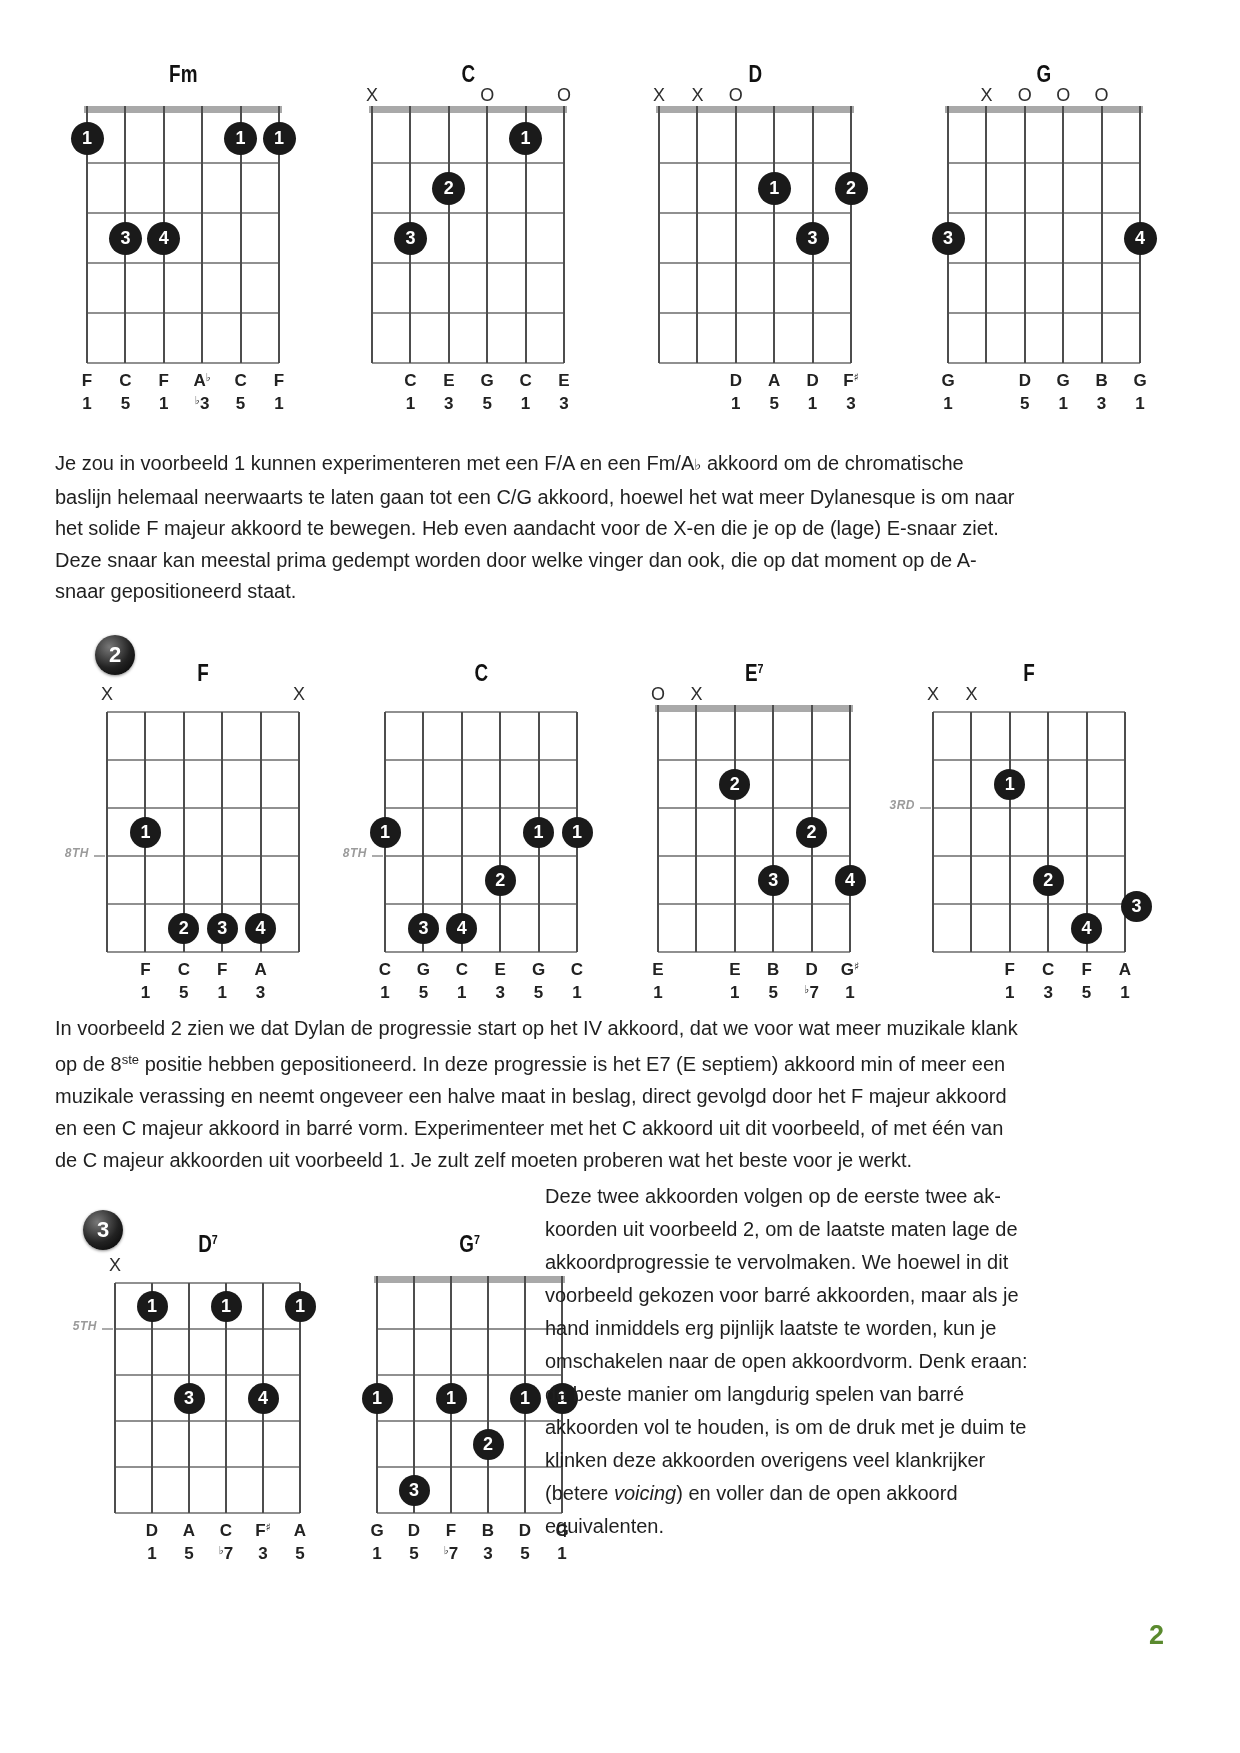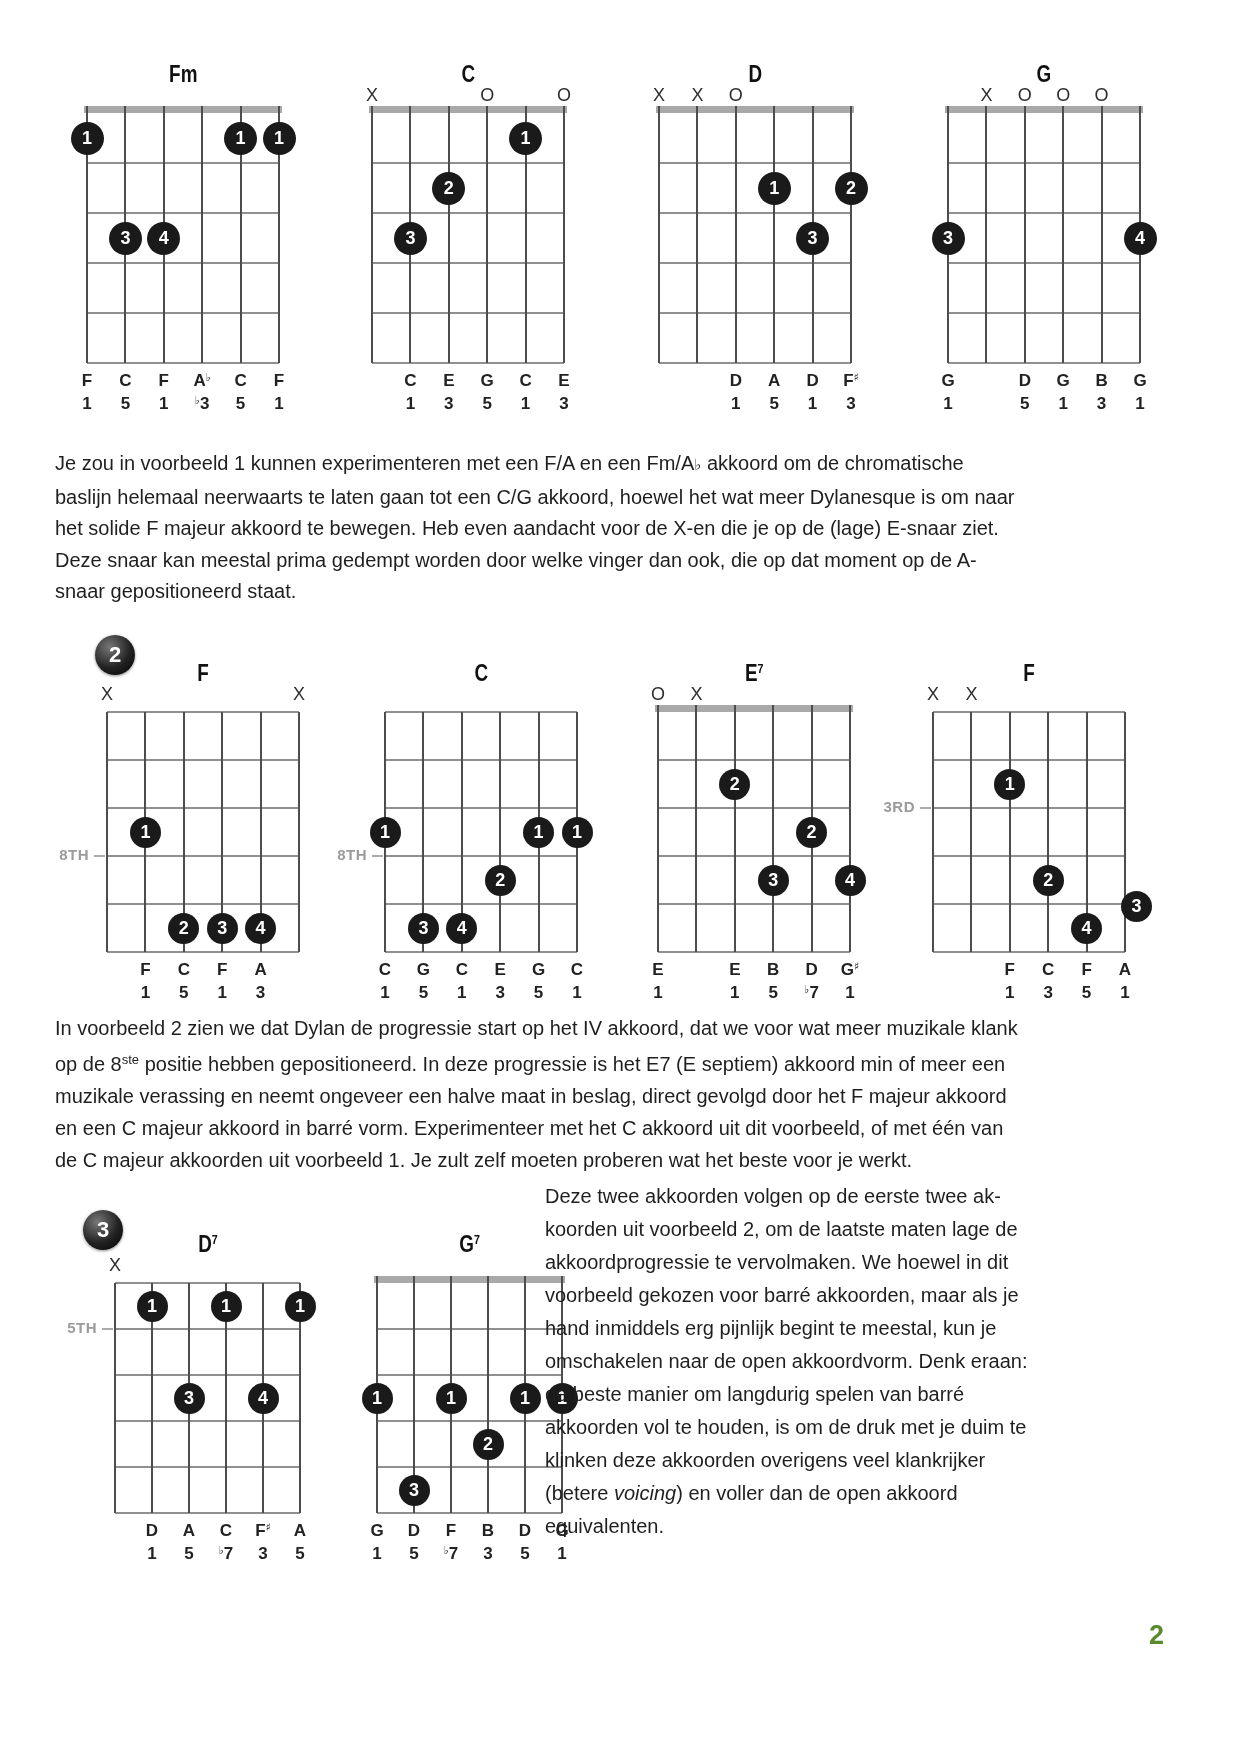--- a/index.html
+++ b/index.html
@@ -17,21 +17,21 @@
           font-size:27px;font-weight:bold;}
   
   .chord{position:absolute;}
   .ctitle{position:absolute;text-align:center;font-weight:bold;font-size:23px;color:#111;}
   .cond{display:inline-block;transform:scaleX(.82);transform-origin:center;}
   .ctitle sup{font-size:13px;vertical-align:8px;}
   .marker{position:absolute;width:22px;text-align:center;font-size:18px;font-weight:500;color:#2e2e2e;}
   .nut{position:absolute;background:#a9a9a9;}
   .sline{position:absolute;width:2px;background:#4d4d4d;}
   .fline{position:absolute;height:2px;background:#909090;}
-  .poslab{position:absolute;color:#9b9b9b;font-weight:bold;font-size:15px;text-align:right;letter-spacing:.5px;}
+  .poslab{position:absolute;color:#9b9b9b;font-weight:bold;font-size:12px;text-align:right;letter-spacing:.5px;font-style:italic;}
   .postick{position:absolute;height:2px;background:#ababab;}
   .dot{position:absolute;border-radius:50%;background:#1a1a1a;color:#fff;font-weight:bold;text-align:center;}
   .nlab,.ilab{position:absolute;text-align:center;font-size:17px;font-weight:bold;color:#222;}
   .acc{font-family:"DejaVu Sans",sans-serif;font-size:11px;vertical-align:5px;}
   .badge{position:absolute;width:40px;height:40px;border-radius:50%;
          background:radial-gradient(circle at 36% 30%,#787878 0%,#222 55%,#000 100%);
          color:#fff;text-align:center;line-height:40px;font-size:22px;font-weight:bold;
          box-shadow:0 1px 3px rgba(0,0,0,.45);}
 </style>
 </head>
@@ -371,21 +371,21 @@
       <div class="tline"><span>op de 8</span><span class="sup">ste</span><span> positie hebben gepositioneerd. In deze progressie is het E7 (E septiem) akkoord min of meer een</span></div>
       <div class="tline"><span>muzikale verassing en neemt ongeveer een halve maat in beslag, direct gevolgd door het F majeur akkoord</span></div>
       <div class="tline"><span>en een C majeur akkoord in barré vorm. Experimenteer met het C akkoord uit dit voorbeeld, of met één van</span></div>
       <div class="tline"><span>de C majeur akkoorden uit voorbeeld 1. Je zult zelf moeten proberen wat het beste voor je werkt.</span></div>
     </div>
   <div class="para" id="p3">
       <div class="tline"><span>Deze twee akkoorden volgen op de eerste twee ak-</span></div>
       <div class="tline"><span>koorden uit voorbeeld 2, om de laatste maten lage de</span></div>
       <div class="tline"><span>akkoordprogressie te vervolmaken. We hoewel in dit</span></div>
       <div class="tline"><span>voorbeeld gekozen voor barré akkoorden, maar als je</span></div>
-      <div class="tline"><span>hand inmiddels erg pijnlijk begint te meestal, kun je</span></div>
+      <div class="tline"><span>hand inmiddels erg pijnlijk laatste te worden, kun je</span></div>
       <div class="tline"><span>omschakelen naar de open akkoordvorm. Denk eraan:</span></div>
       <div class="tline"><span>de beste manier om langdurig spelen van barré</span></div>
       <div class="tline"><span>akkoorden vol te houden, is om de druk met je duim te</span></div>
       <div class="tline"><span>klinken deze akkoorden overigens veel klankrijker</span></div>
       <div class="tline"><span>(betere </span><span class="ital">voicing</span><span>) en voller dan de open akkoord</span></div>
       <div class="tline"><span>equivalenten.</span></div>
     </div>
   <div class="pageno" style="color: rgb(90, 138, 46);">2</div>
 </div>
 

